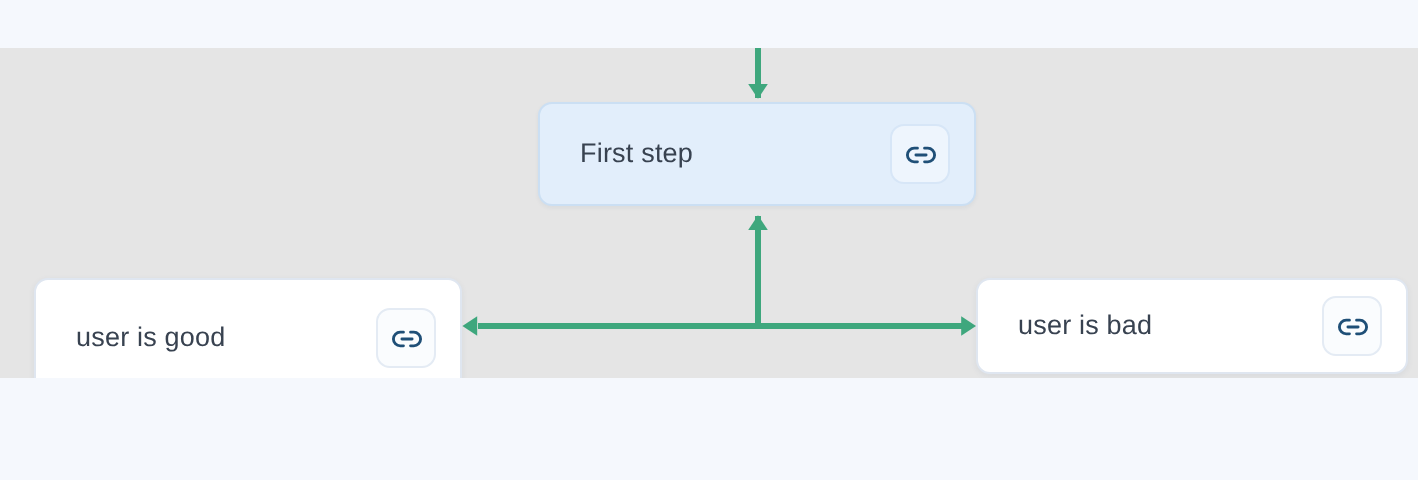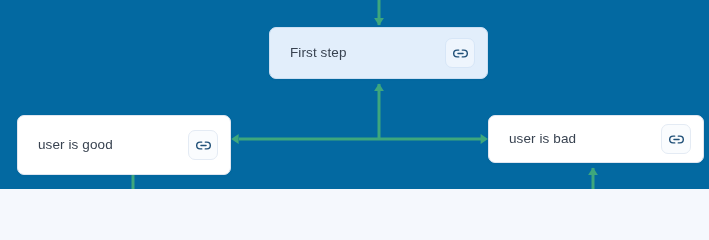--- a/index.html
+++ b/index.html
@@ -11,21 +11,22 @@
     height: 189px;
     overflow: hidden;
     font-family: "Liberation Sans", sans-serif;
     background: #f5f8fd;
   }
 
   #canvas {
     position: relative;
     width: 709px;
     height: 189px;
-    background: #0369a1;
+    background: #e5e5e5;
+    margin-top: 24px;
   }
 
   #edge-layer {
     position: absolute;
     left: 0;
     top: 0;
     width: 709px;
     height: 189px;
     pointer-events: none;
   }

